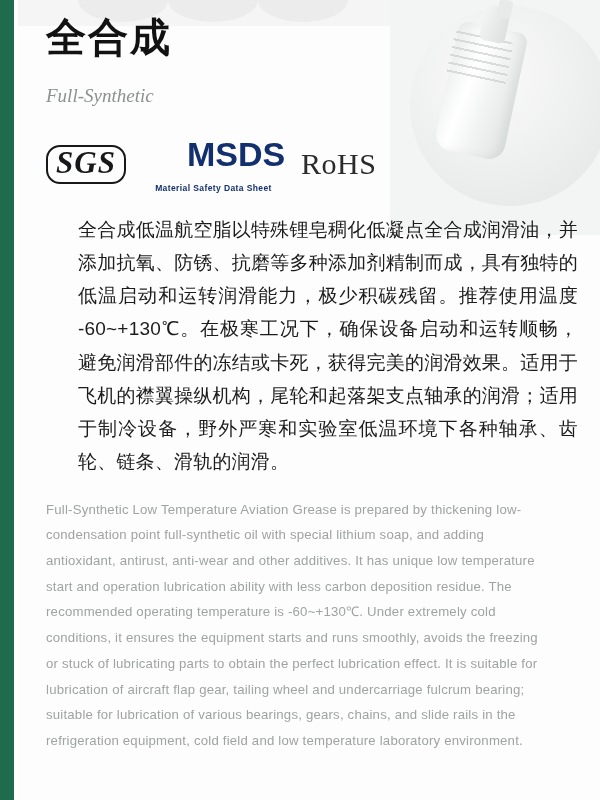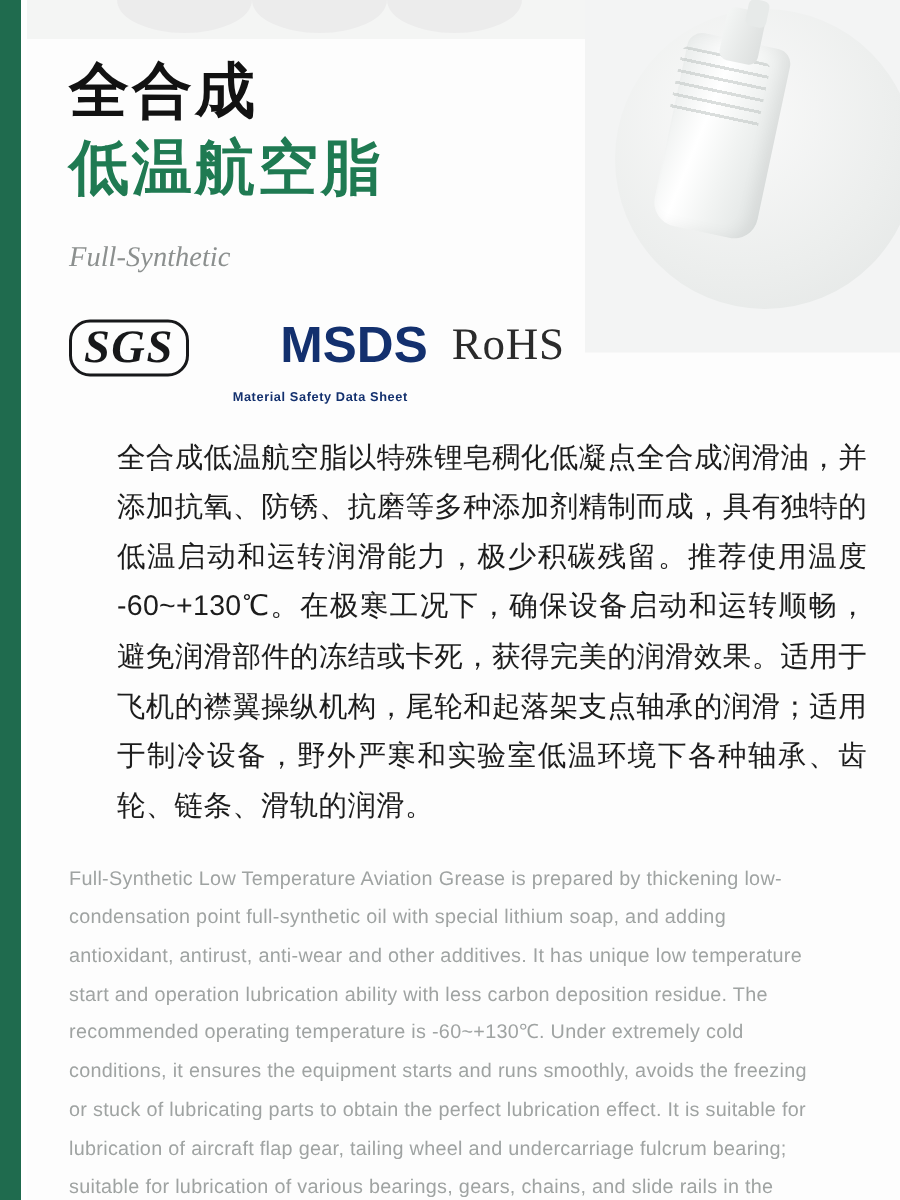--- a/index.html
+++ b/index.html
@@ -120,21 +120,21 @@
     transform: rotate(12deg);
   }
   
   .content {
     position: absolute;
     left: 46px;
     top: 0;
     width: 520px;
   }
   .title-cn-1 {
-    margin-top: 38px;
+    margin-top: 14px;
     font-size: 40px;
     font-weight: bold;
     color: #121212;
     letter-spacing: 2px;
     line-height: 1.15;
   }
   .title-cn-2 {
     font-size: 40px;
     font-weight: bold;
     color: #1f7a52;
@@ -149,21 +149,21 @@
     font-size: 19px;
     color: #8c908f;
     line-height: 1.5;
   }
   .title-en div { white-space: nowrap; }
 
   
   .certs {
     margin-top: 26px;
     display: flex;
-    align-items: flex-start;
+    align-items: center;
     gap: 16px;
   }
   .sgs {
     font-family: "Liberation Serif", serif;
     font-weight: bold;
     font-style: italic;
     font-size: 31px;
     color: #17181a;
     border: 2px solid #17181a;
     border-radius: 14px;
@@ -240,21 +240,20 @@
     <div class="photo-circle"></div>
     <div class="tube"></div>
     <div class="tube-ridges"></div>
     <div class="tube-cap"></div>
     <div class="tube-nozzle"></div>
   </div>
 
   <div class="content">
 
     <div class="title-cn-1">全合成</div>
-    <div class="title-cn-2">低温航空脂</div>
 
     <div class="title-en">
       <div>Full-Synthetic</div>
     </div>
 
     <div class="certs">
       <div class="sgs">SGS</div>
       <div class="msds-wrap">
         <div class="msds">MSDS</div>
         <div class="msds-sub">Material Safety Data Sheet</div>

